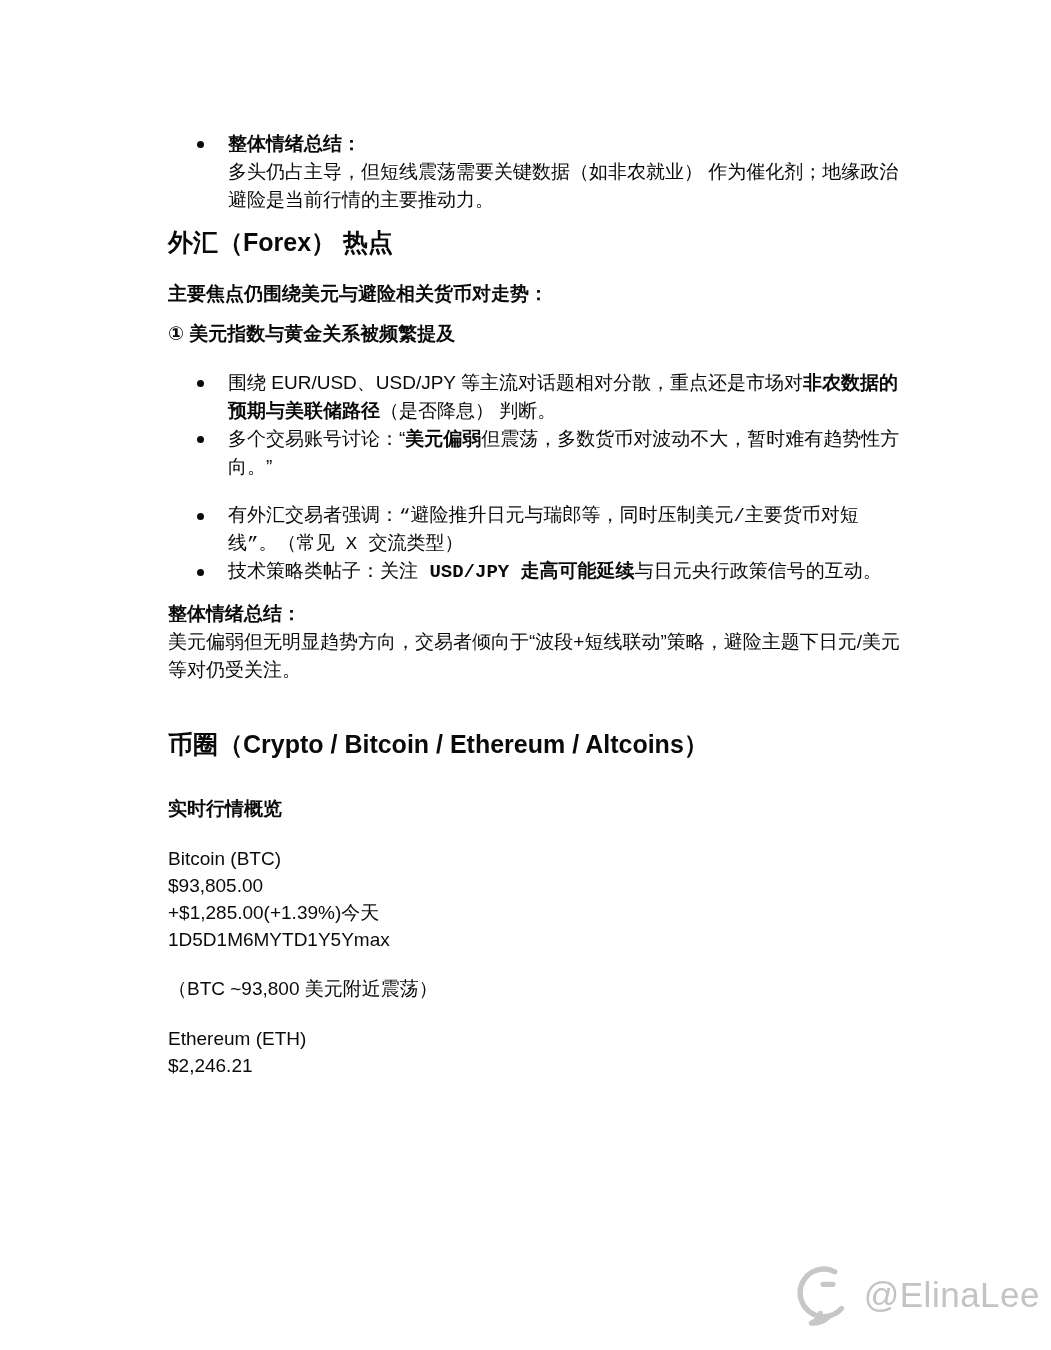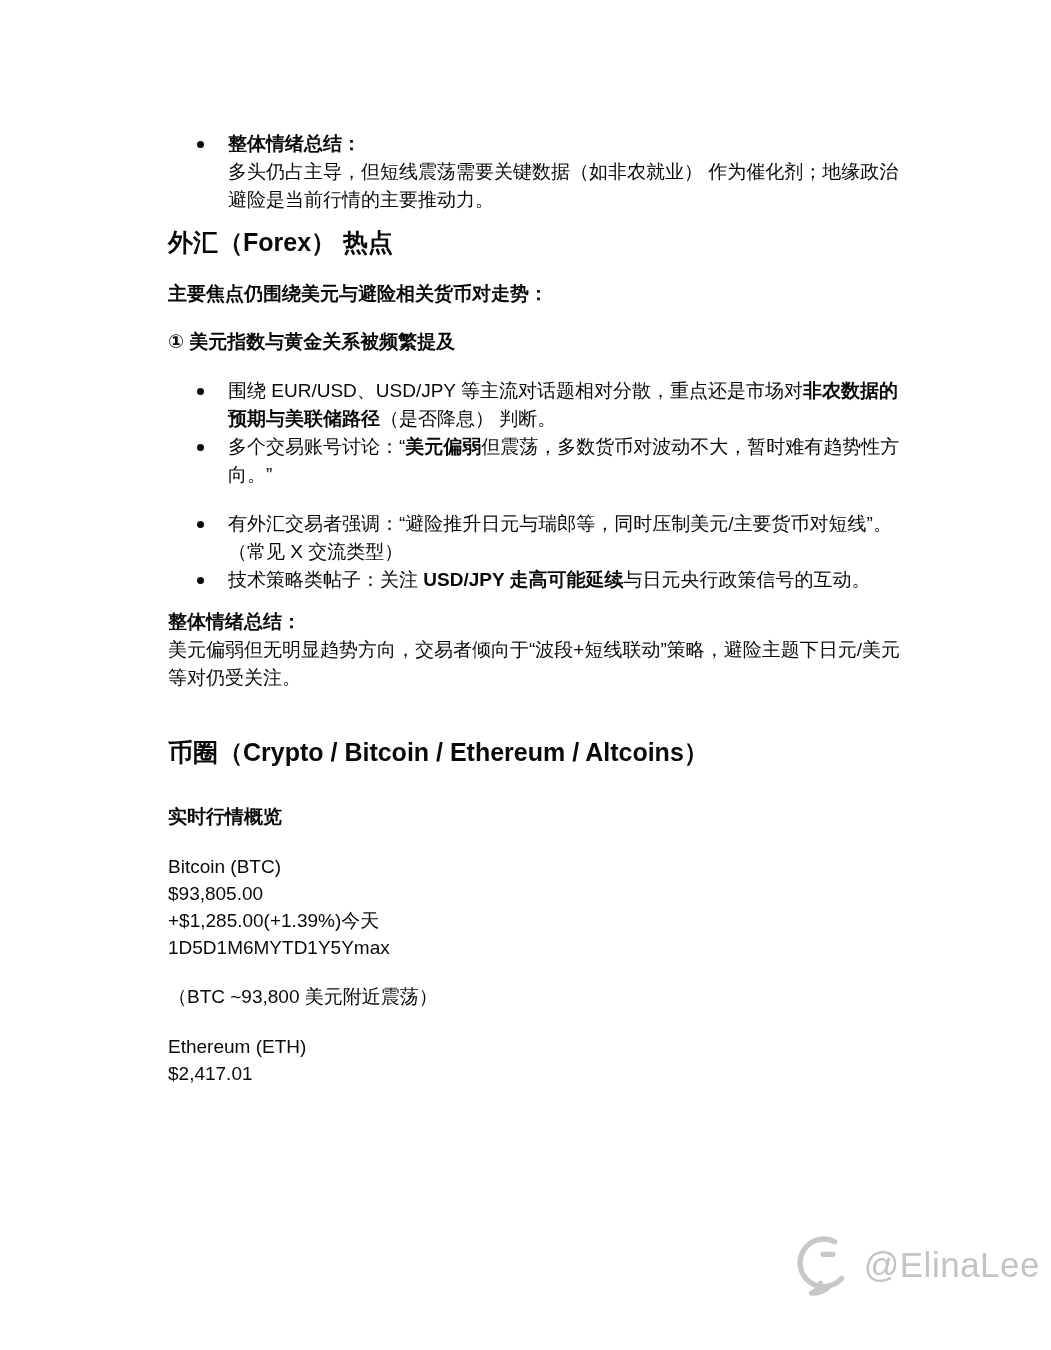--- a/index.html
+++ b/index.html
@@ -18,35 +18,35 @@
   ul.bullets li { position:relative; padding-left:60px; }
   ul.bullets li::before {
     content:""; position:absolute; left:29px; top:11px;
     width:7px; height:7px; border-radius:50%; background:#0a0a0a;
   }
   h2.section-title { font-size:25px; line-height:30px; font-weight:700; }
   h3.sub-heading { font-size:19px; line-height:28px; font-weight:700; }
 
   .mt-forex-title   { margin-top:13px; }
   .mt-forex-intro   { margin-top:23px; }
-  .mt-sub1          { margin-top:20px; }
+  .mt-sub1          { margin-top:12px; }
   .mt-ul2           { margin-top:21px; }
   .mt-sub2          { margin-top:14px; }
-  .mt-ul3           { margin-top:21px; }
+  .mt-ul3           { margin-top:21px;font-family:Liberation Mono, monospace; }
   .mt-summary       { margin-top:14px; }
   .mt-crypto-title  { margin-top:45px; }
   .mt-crypto-sub    { margin-top:36px; }
   .mt-btc           { margin-top:22px; }
   .mt-btc-note      { margin-top:22px; }
   .mt-eth           { margin-top:23px; }
 
   .quote-block { line-height:27px; }
 
   .watermark {
-    position:absolute; right:11px; top:1234px;
+    position:absolute; right:11px; top:1264px;
     display:flex; align-items:center; gap:5px;
   }
   .watermark-text {
     font-size:35px; letter-spacing:0.5px;
     color:#c3c3c3; text-shadow:1px 1px 0 #ffffff;
     white-space:nowrap;
   }
 </style>
 </head>
 <body>
@@ -87,21 +87,21 @@
     <span>Bitcoin (BTC)</span><br>
     <span>$93,805.00</span><br>
     <span>+$1,285.00(+1.39%)今天</span><br>
     <span>1D5D1M6MYTD1Y5Ymax</span>
   </p>
 
   <p class="quote-block mt-btc-note">（BTC ~93,800 美元附近震荡）</p>
 
   <p class="quote-block mt-eth">
     <span>Ethereum (ETH)</span><br>
-    <span>$2,417.01</span>
+    <span>$2,246.21</span>
   </p>
 
 </div>
 
 <div class="watermark">
   <svg width="62" height="62" viewBox="0 0 64 64" fill="none" stroke="#c7c7c7" stroke-width="5.5" stroke-linecap="round" stroke-linejoin="round">
     <path d="M 39 8 A 24.5 24.5 0 1 0 46 46"></path>
     <path d="M 24 51 Q 22 58 15 61 Q 26 61 32 55"></path>
     <line x1="27" y1="21" x2="37" y2="21"></line>
   </svg>

